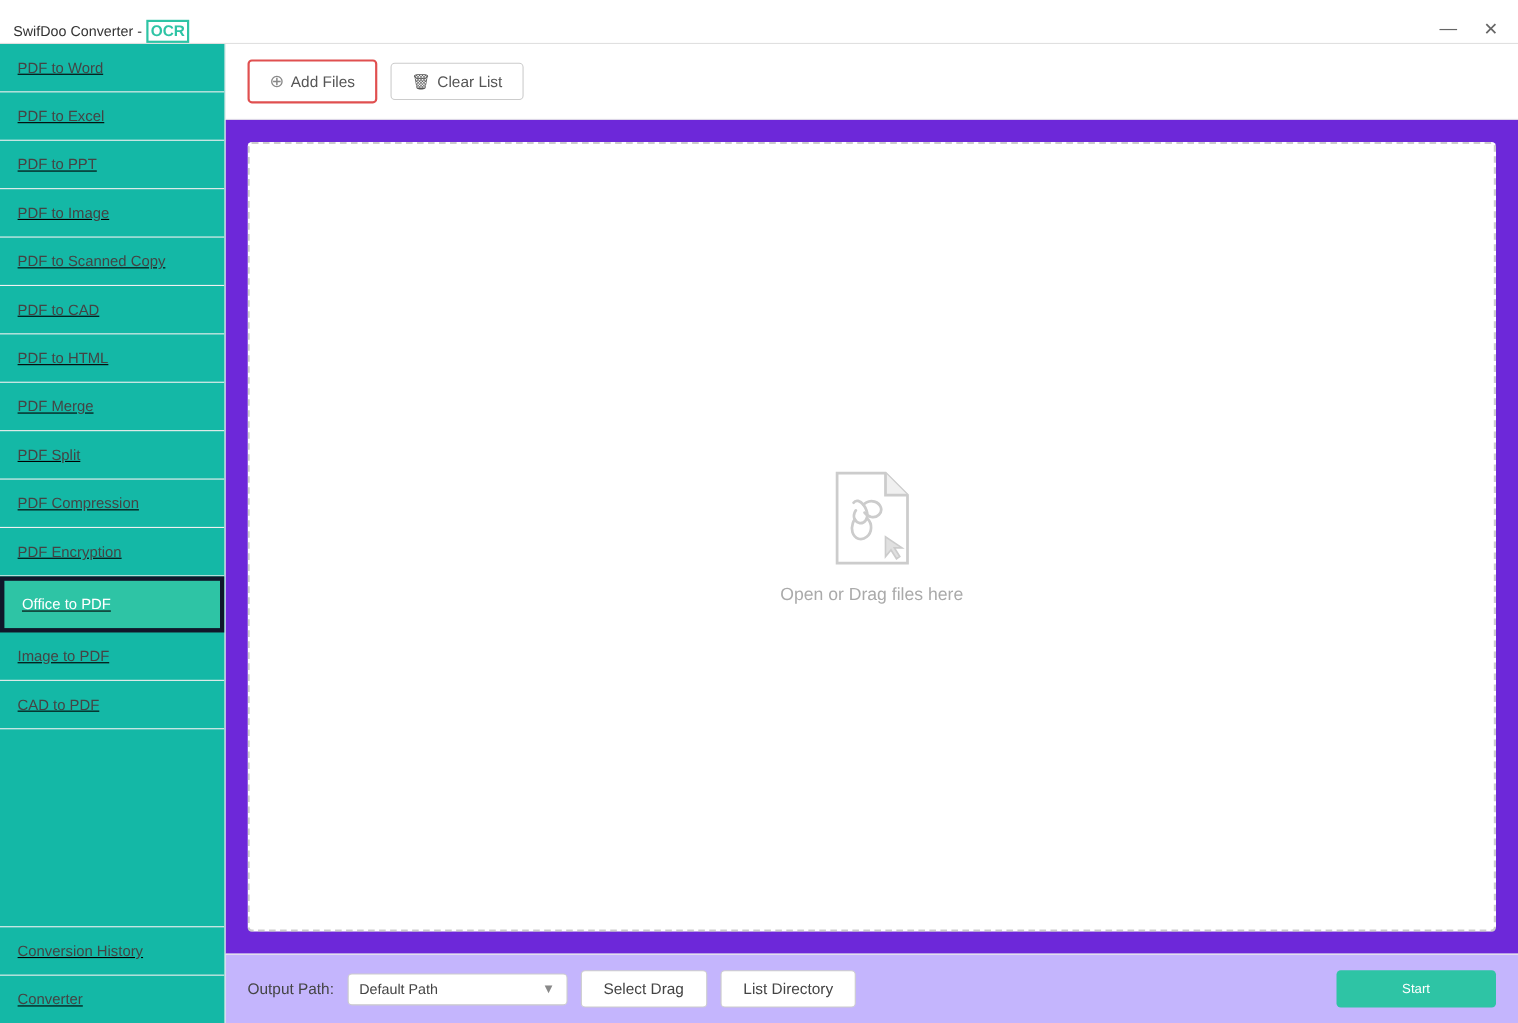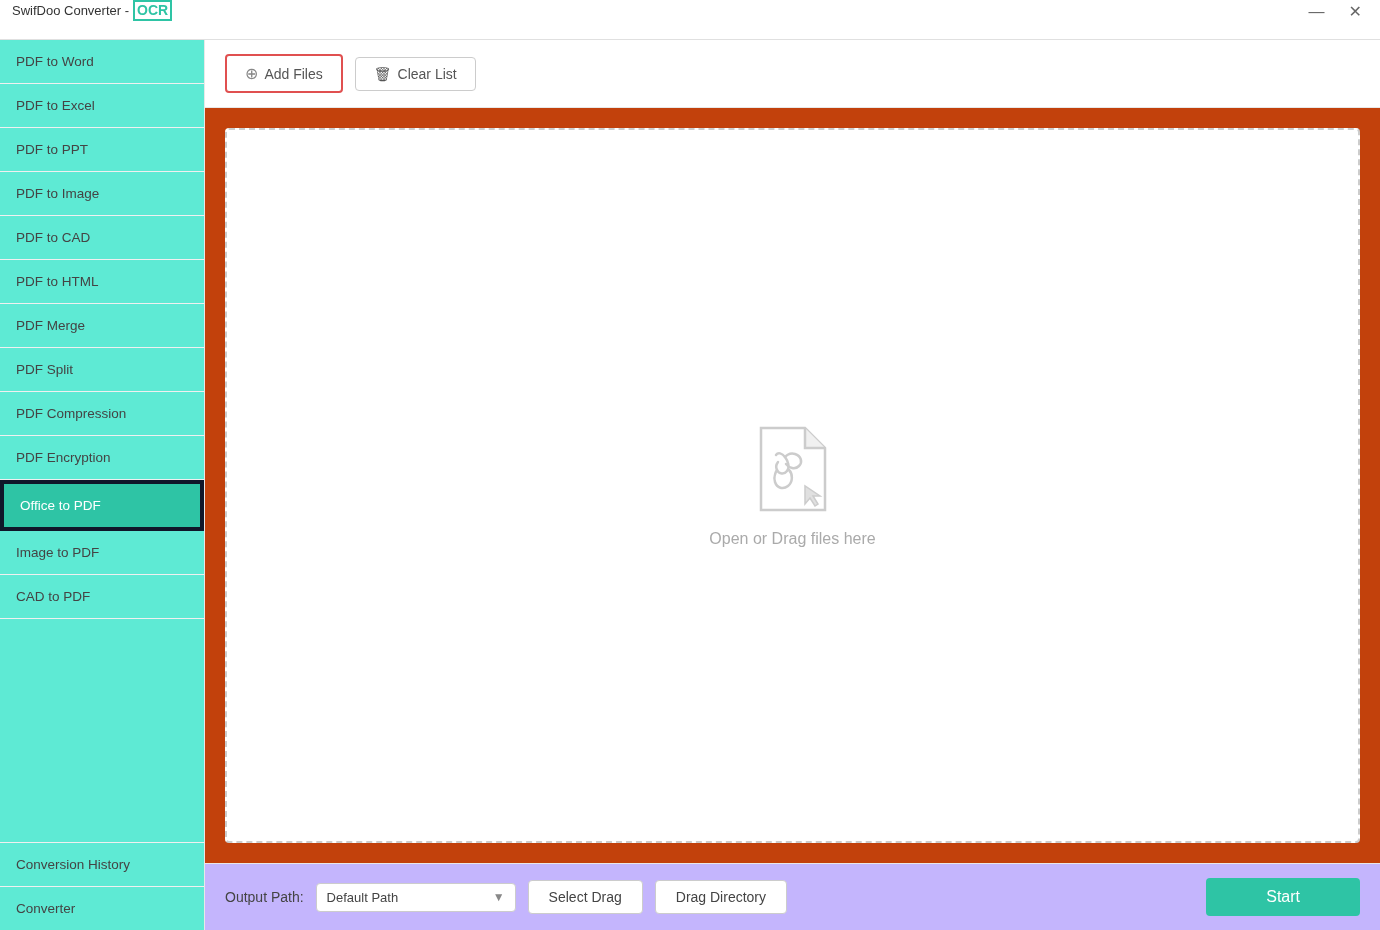--- a/index.html
+++ b/index.html
@@ -11,21 +11,21 @@
       overflow: hidden;
       display: flex;
       flex-direction: column;
     }
 
     
     .title-bar {
       background: #ffffff;
       height: 40px;
       display: flex;
-      align-items: flex-start;
+      align-items: flex-end;
       justify-content: space-between;
       padding: 0 12px;
       border-bottom: 1px solid #e0e0e0;
       flex-shrink: 0;
     }
     .title-bar-left {
       display: flex;
       align-items: center;
       gap: 4px;
       font-size: 13px;
@@ -56,26 +56,27 @@
     
     .main-layout {
       display: flex;
       flex: 1;
       overflow: hidden;
     }
 
     
     .sidebar {
       width: 205px;
-      background: #5eead4;
+      background: #14b8a6;
       border-right: 1px solid #e8e8e8;
       display: flex;
       flex-direction: column;
       overflow-y: auto;
       flex-shrink: 0;
+      text-decoration: underline;
     }
     .sidebar-item {
       padding: 14px 16px;
       font-size: 13.5px;
       color: #444;
       cursor: pointer;
       border-bottom: 1px solid #f0f0f0;
       white-space: nowrap;
     }
     .sidebar-item.active {
@@ -145,21 +146,21 @@
       cursor: pointer;
     }
 
     
     .drop-zone-container {
       flex: 1;
       padding: 20px;
       display: flex;
       align-items: flex-start;
       justify-content: center;
-      background: #c2410c;
+      background: #6d28d9;
     }
     .drop-zone {
       width: 100%;
       height: 100%;
       border: 2px dashed #cccccc;
       border-radius: 4px;
       display: flex;
       flex-direction: column;
       align-items: center;
       justify-content: center;
@@ -222,21 +223,21 @@
       font-size: 14px;
       cursor: pointer;
     }
     .spacer { flex: 1; }
     .btn-start {
       padding: 10px 60px;
       background: #2ec4a5;
       border: none;
       border-radius: 4px;
       color: #ffffff;
-      font-size: 16px;
+      font-size: 12px;
       font-weight: 500;
       cursor: pointer;
     }
 
     
     .pdf-svg {
       width: 80px;
       height: 90px;
     }
   </style>
@@ -255,20 +256,21 @@
 </div>
 
 <div class="main-layout">
 
   <div class="sidebar">
 
     <div class="sidebar-item">PDF to Word</div>
     <div class="sidebar-item">PDF to Excel</div>
     <div class="sidebar-item">PDF to PPT</div>
     <div class="sidebar-item">PDF to Image</div>
+    <div class="sidebar-item">PDF to Scanned Copy</div>
     <div class="sidebar-item">PDF to CAD</div>
     <div class="sidebar-item">PDF to HTML</div>
     <div class="sidebar-item">PDF Merge</div>
     <div class="sidebar-item">PDF Split</div>
     <div class="sidebar-item">PDF Compression</div>
     <div class="sidebar-item">PDF Encryption</div>
     <div class="sidebar-item active">Office to PDF</div>
     <div class="sidebar-item">Image to PDF</div>
     <div class="sidebar-item">CAD to PDF</div>
     <div class="sidebar-spacer"></div>
@@ -308,19 +310,19 @@
       </div>
     </div>
 
     <div class="bottom-bar">
       <span class="output-path-label">Output Path:</span>
       <div class="output-path-select">
         <span>Default Path</span>
         <span class="chevron">▼</span>
       </div>
       <button class="btn-select-path">Select Drag</button>
-      <button class="btn-open-directory">Drag Directory</button>
+      <button class="btn-open-directory">List Directory</button>
       <div class="spacer"></div>
       <button class="btn-start">Start</button>
     </div>
 
   </div>
 </div>
 
 </body></html>

